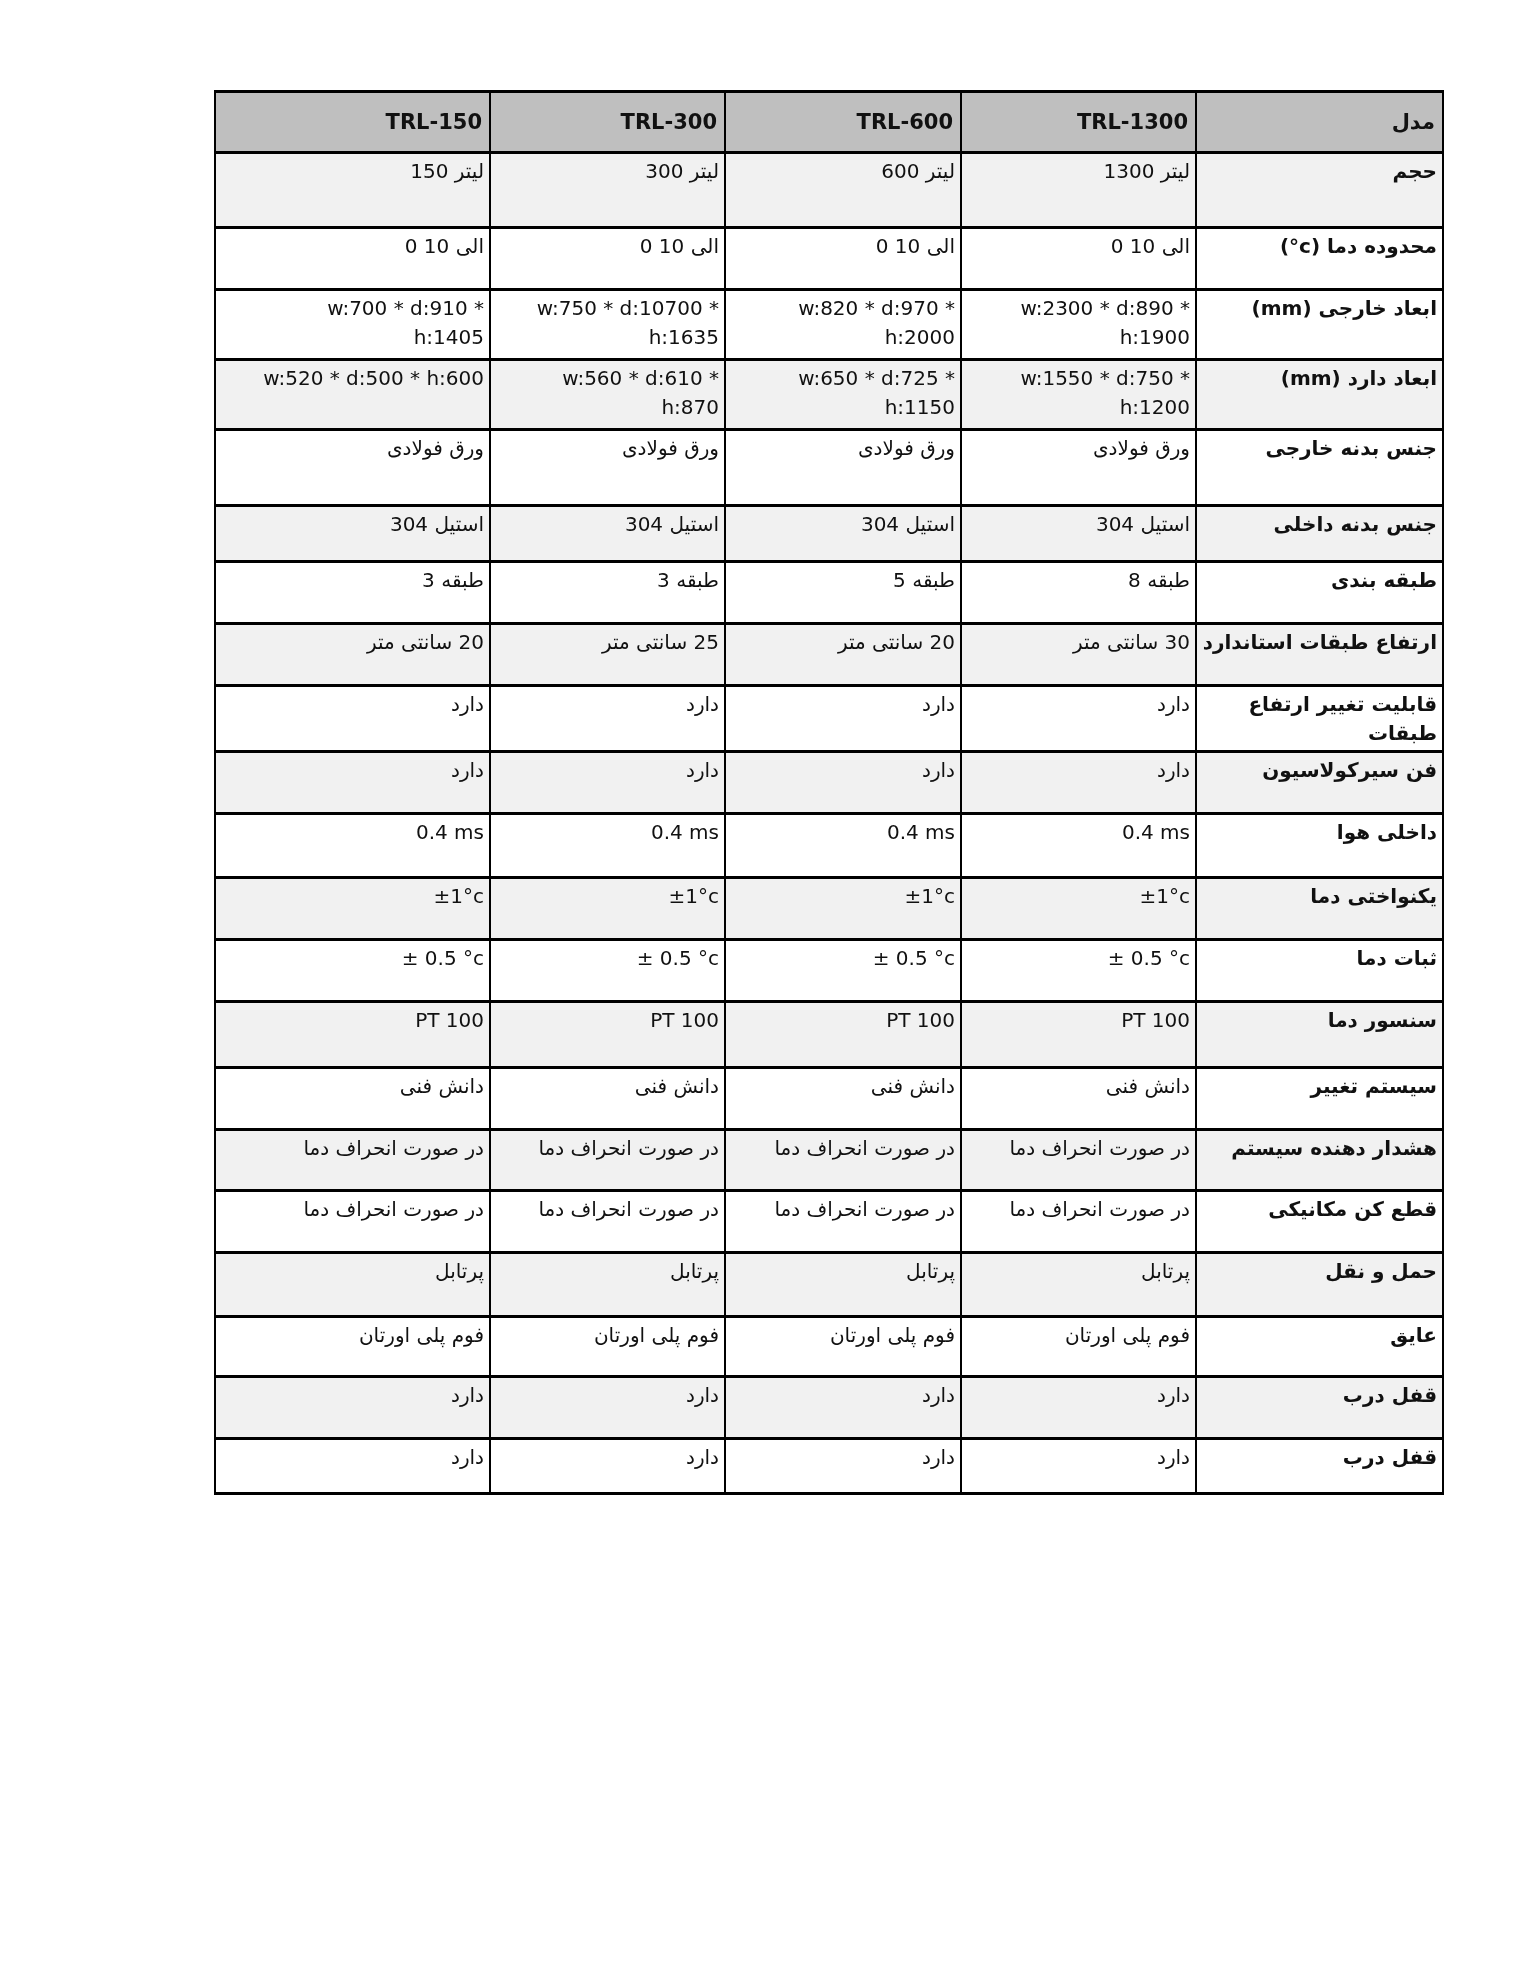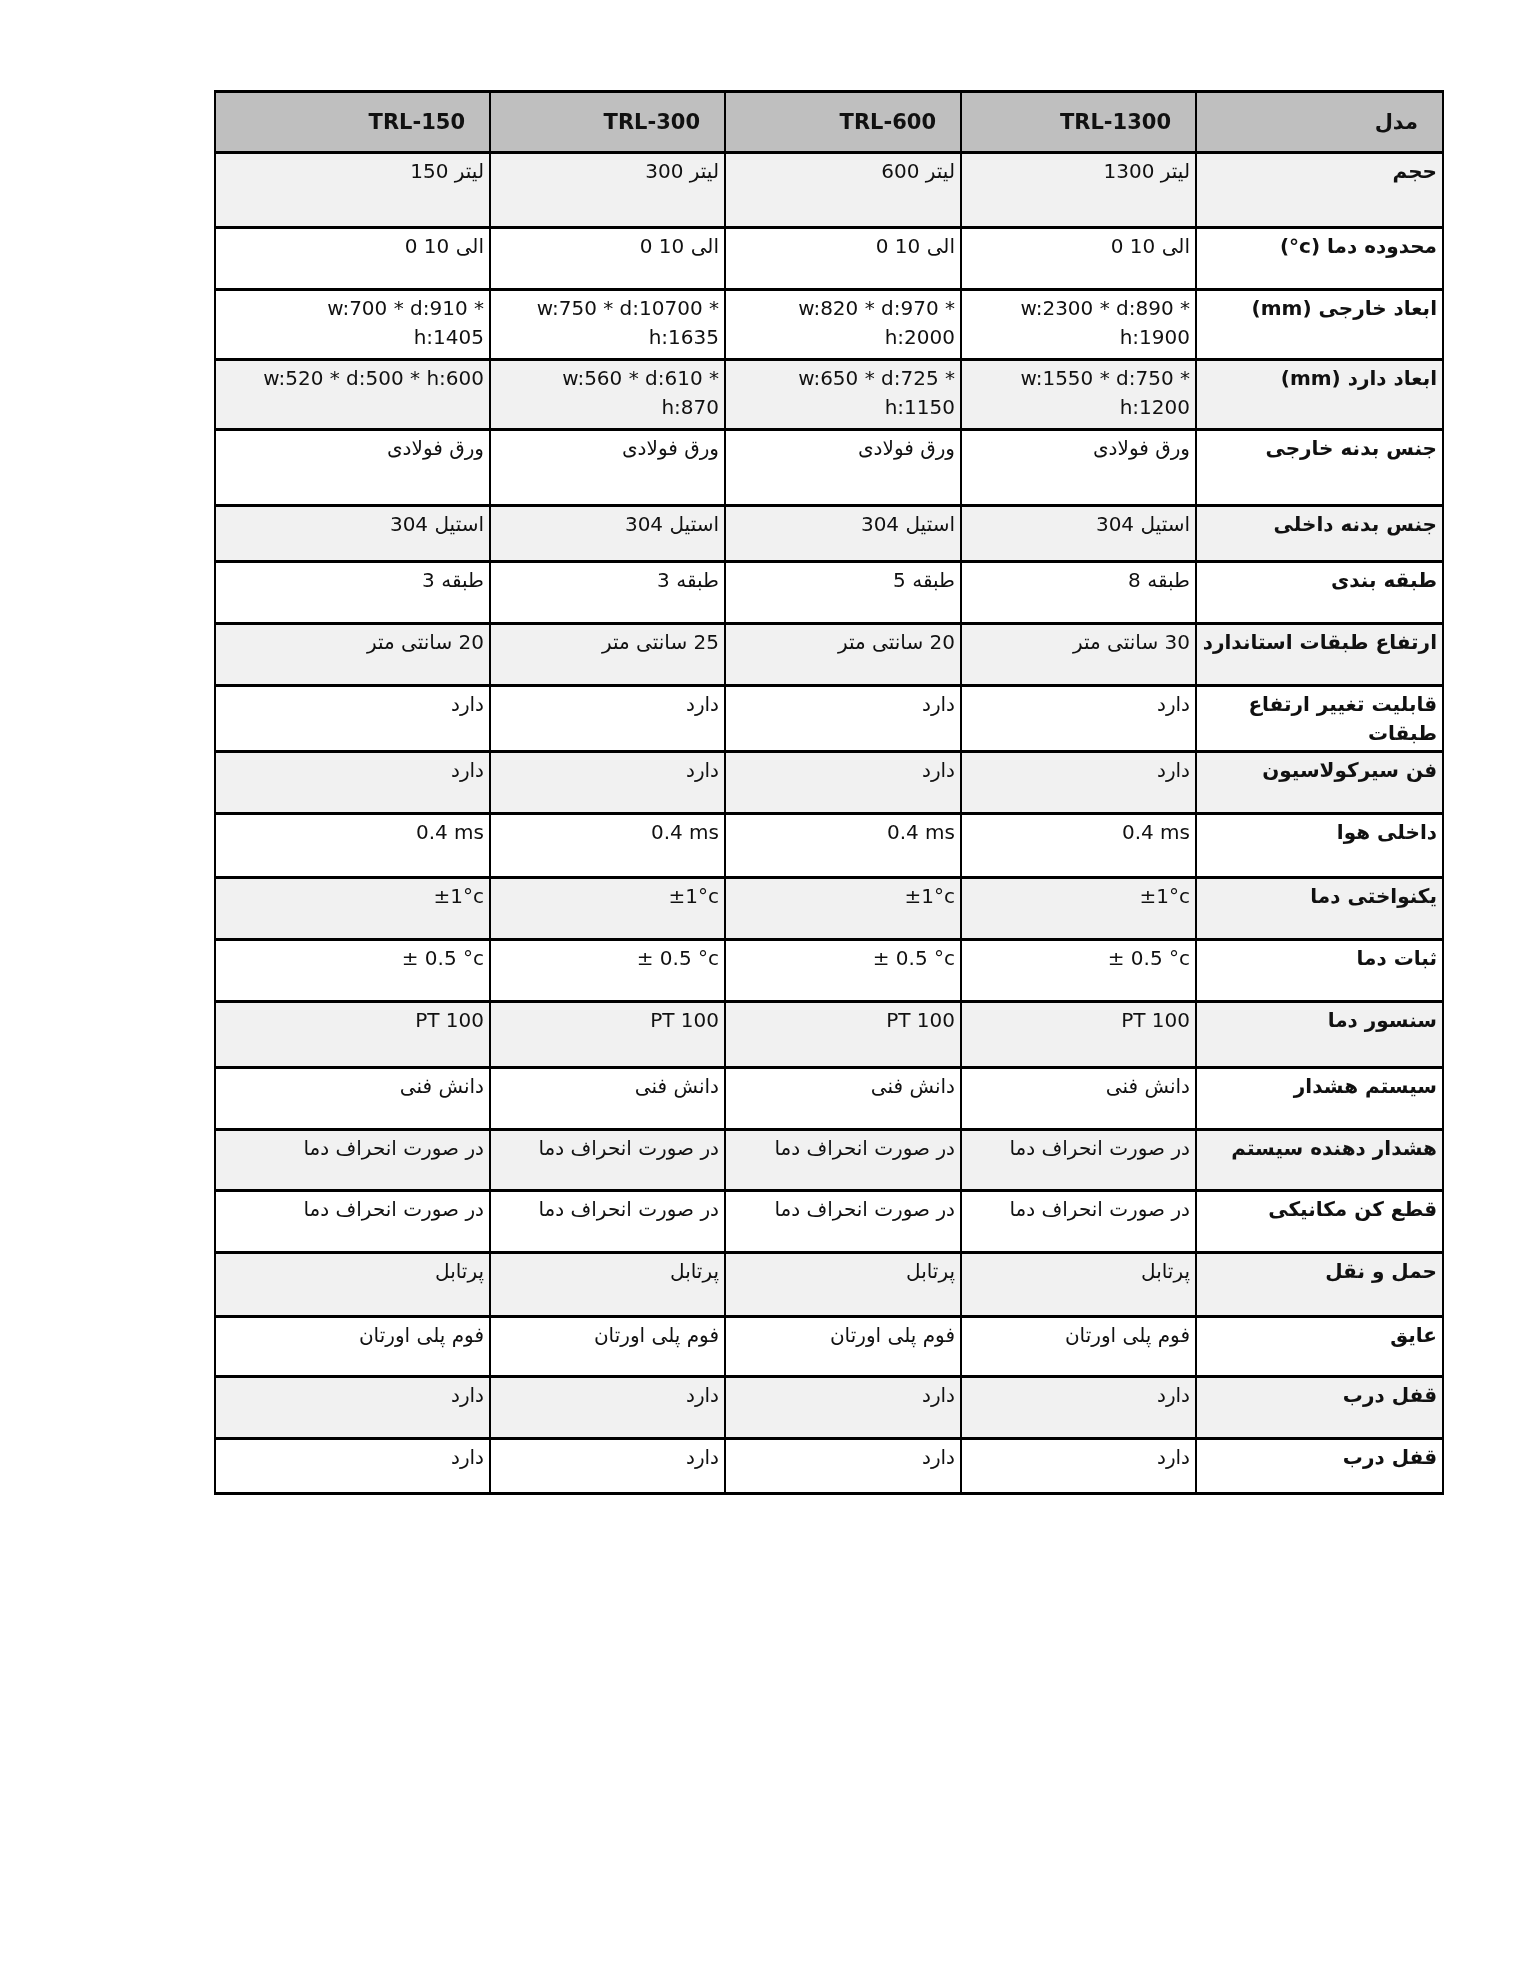--- a/index.html
+++ b/index.html
@@ -27,21 +27,21 @@
     vertical-align:top;
     text-align:right;
     padding:3px 5px 2px 5px;
     overflow:hidden;
     white-space:pre-line;
   }
   thead th{
     background:var(--header-bg);
     font-weight:bold;font-size:21px;
     vertical-align:middle;
-    padding:2px 24px;
+    padding:2px 7px;
     height:61px;
     white-space:nowrap;
     margin-left:32px;
   }
   tbody tr{height:62px;}
   tbody tr:nth-child(1){height:75px;}
   tbody tr:nth-child(3){height:70px;}
   tbody tr:nth-child(4){height:70px;}
   tbody tr:nth-child(5){height:76px;}
   tbody tr:nth-child(6){height:56px;}
@@ -178,21 +178,21 @@
     <td class="ltr">± 0.5 °c</td>
   </tr>
         <tr class="shade">
     <th class="lbl">سنسور دما</th>
     <td class="ltr">PT 100</td>
     <td class="ltr">PT 100</td>
     <td class="ltr">PT 100</td>
     <td class="ltr">PT 100</td>
   </tr>
         <tr>
-    <th class="lbl">سیستم هشدار</th>
+    <th class="lbl">سیستم تغییر</th>
     <td>دانش فنی</td>
     <td>دانش فنی</td>
     <td>دانش فنی</td>
     <td>دانش فنی</td>
   </tr>
         <tr class="shade">
     <th class="lbl">هشدار دهنده سیستم</th>
     <td>در صورت انحراف دما</td>
     <td>در صورت انحراف دما</td>
     <td>در صورت انحراف دما</td>

